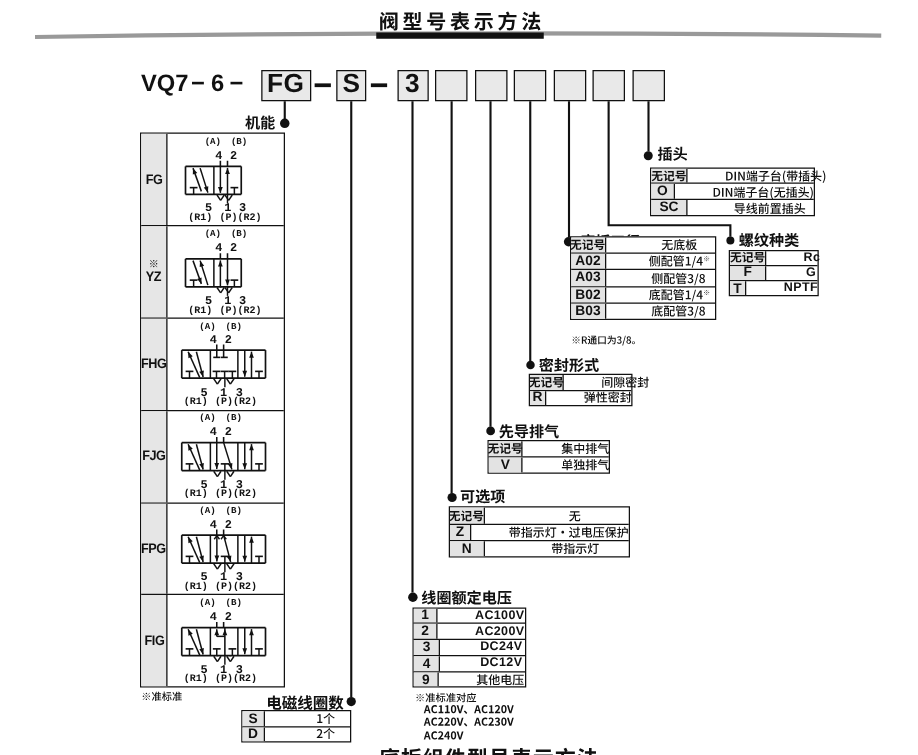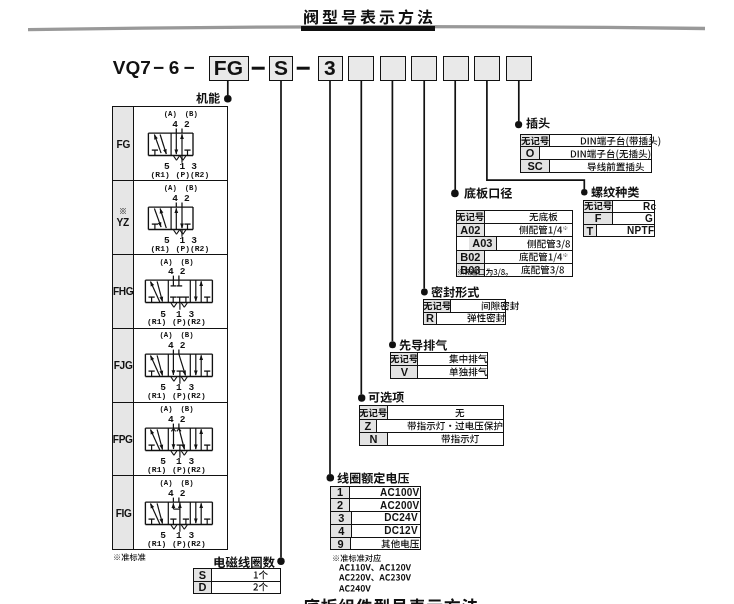--- a/index.html
+++ b/index.html
@@ -655,21 +655,21 @@
             </span>
           </div>
         </div>
       </div>
       <div class="abs glyph" style="left: 463.8px; top: 187.1px;">
         <svg width="48.4" height="12.3" viewBox="0 0 48.4 12.3">
           <path d="M6 8.5C6.4 9.5 6.9 10.8 7 11.6L8.2 11.1C8 10.4 7.5 9.1 7 8.1L6 8.5M3.5 11.6C3.8 11.5 4.2 11.3 6.3 10.7C6.3 10.4 6.3 9.8 6.3 9.4L5 9.8L5 7.5L7.5 7.5C8 9.9 8.8 11.6 10.1 11.6C11.1 11.6 11.5 11.2 11.7 9.4C11.4 9.2 10.9 9 10.6 8.7C10.6 9.8 10.5 10.2 10.2 10.2C9.8 10.2 9.2 9.1 8.9 7.5L11.3 7.5L11.3 6.2L8.7 6.2C8.6 5.7 8.6 5.2 8.6 4.6C9.4 4.5 10.3 4.4 11 4.2L9.9 3.1C8.4 3.4 5.9 3.7 3.6 3.7L3.6 9.7C3.6 10.2 3.3 10.4 3.1 10.5C3.3 10.8 3.5 11.3 3.5 11.6M7.3 6.2L5 6.2L5 4.9C5.7 4.8 6.4 4.8 7.2 4.7C7.2 5.3 7.2 5.8 7.3 6.2M5.6 0.7C5.8 0.9 5.9 1.2 6 1.5L1.3 1.5L1.3 4.9C1.3 6.7 1.2 9.2 0.2 10.9C0.6 11.1 1.2 11.5 1.5 11.8C2.6 9.9 2.8 6.9 2.8 4.9L2.8 2.8L11.6 2.8L11.6 1.5L7.6 1.5C7.4 1.1 7.2 0.6 7 0.3L5.6 0.7M14.1 0.4L14.1 2.6L12.7 2.6L12.7 4L14.1 4C13.7 5.5 13.1 7.2 12.3 8.1C12.6 8.5 12.9 9.1 13 9.5C13.4 8.9 13.8 7.9 14.1 6.8L14.1 11.7L15.5 11.7L15.5 6C15.7 6.5 16 7.1 16.1 7.5L16.9 6.4C16.7 6 15.8 4.6 15.5 4.2L15.5 4L16.8 4L16.8 2.6L15.5 2.6L15.5 0.4L14.1 0.4M18.6 5C18.9 6.5 19.3 7.7 19.9 8.8C19.3 9.6 18.5 10.1 17.6 10.5C18.3 8.8 18.5 6.7 18.6 5M22.6 0.5C21.3 1 19.1 1.2 17.2 1.3L17.2 4.2C17.2 6.1 17.1 9 15.7 11C16 11.1 16.6 11.5 16.9 11.8C17.2 11.4 17.4 11 17.6 10.6C17.9 10.8 18.2 11.4 18.4 11.7C19.3 11.3 20.1 10.7 20.8 10C21.4 10.8 22.1 11.4 23 11.8C23.2 11.4 23.6 10.8 24 10.5C23 10.2 22.3 9.6 21.7 8.9C22.5 7.6 23.1 6 23.3 3.9L22.4 3.7L22.2 3.7L18.6 3.7L18.6 2.5C20.4 2.4 22.2 2.1 23.6 1.6L22.6 0.5M21.8 5C21.5 6 21.2 6.8 20.8 7.6C20.4 6.8 20.1 5.9 19.9 5L21.8 5M25.5 1.6L25.5 11.5L27 11.5L27 10.5L33.4 10.5L33.4 11.5L35 11.5L35 1.6L25.5 1.6M27 9L27 3L33.4 3L33.4 9L27 9M39.2 0.4C38.7 1.2 37.6 2.2 36.6 2.8C36.8 3.1 37.2 3.7 37.3 4C38.5 3.2 39.7 2.1 40.5 0.9L39.2 0.4M41 1L41 2.3L45.1 2.3C43.9 3.6 41.9 4.7 40 5.3C40.3 5.6 40.7 6.1 40.9 6.5C42 6.1 43.2 5.5 44.3 4.8C45.3 5.3 46.5 5.9 47.2 6.4L48 5.2C47.4 4.9 46.4 4.3 45.4 3.9C46.2 3.2 46.9 2.4 47.4 1.5L46.4 0.9L46.1 1L41 1M41 6.6L41 7.9L43.4 7.9L43.4 10.1L40.4 10.1L40.4 11.4L47.9 11.4L47.9 10.1L44.9 10.1L44.9 7.9L47.2 7.9L47.2 6.6L41 6.6M39.5 3C38.8 4.2 37.6 5.4 36.5 6.2C36.7 6.5 37.1 7.3 37.2 7.6C37.5 7.4 37.9 7.1 38.2 6.7L38.2 11.7L39.7 11.7L39.7 5.1C40.1 4.6 40.4 4.1 40.7 3.6L39.5 3" fill="#111"></path>
         </svg>
         <span class="sr">底板口径</span>
       </div>
-      <div class="tbl" style="left: 456px; top: 210px; width: 116.5px; height: 66.9px; justify-content: space-between;">
+      <div class="tbl" style="left: 456px; top: 189px; width: 116.5px; height: 66.9px; justify-content: space-between;">
         <div class="trow">
           <div class="hcell" style="width: 27.8px;">
             <span class="glyph">
               <svg width="28.2" height="9.6" viewBox="0 0 28.2 9.6">
                 <path d="M1 0.9L1 2L4 2C3.9 2.5 3.9 3 3.8 3.6L0.4 3.6L0.4 4.7L3.6 4.7C3.2 6.1 2.4 7.4 0.3 8.2C0.6 8.4 0.9 8.8 1 9.1C3.3 8.2 4.3 6.6 4.7 4.9L4.7 7.4C4.7 8.5 5 8.9 6.2 8.9C6.5 8.9 7.4 8.9 7.6 8.9C8.7 8.9 9 8.4 9.1 6.8C8.8 6.8 8.3 6.6 8 6.4C8 7.6 7.9 7.8 7.5 7.8C7.3 7.8 6.6 7.8 6.4 7.8C6 7.8 5.9 7.7 5.9 7.4L5.9 4.7L9 4.7L9 3.6L5 3.6C5 3 5.1 2.5 5.1 2L8.5 2L8.5 0.9L1 0.9M10.4 1.1C10.9 1.6 11.6 2.3 11.9 2.7L12.7 1.9C12.4 1.5 11.6 0.9 11.1 0.4L10.4 1.1M9.8 3.2L9.8 4.2L11.1 4.2L11.1 7.1C11.1 7.6 10.9 8 10.7 8.2C10.8 8.4 11.1 8.8 11.2 9C11.4 8.8 11.7 8.5 13.3 7.4C13.2 7.1 13.1 6.7 13 6.4L12.2 6.9L12.2 3.2L9.8 3.2M13.3 0.9L13.3 2L16.8 2L16.8 3.9L13.5 3.9L13.5 7.4C13.5 8.6 13.9 9 15.1 9C15.4 9 16.6 9 16.9 9C18.1 9 18.4 8.5 18.5 6.9C18.2 6.8 17.7 6.6 17.5 6.4C17.4 7.7 17.3 7.9 16.8 7.9C16.5 7.9 15.5 7.9 15.3 7.9C14.7 7.9 14.7 7.8 14.7 7.4L14.7 5L16.8 5L16.8 5.4L18 5.4L18 0.9L13.3 0.9M21.6 1.6L25.4 1.6L25.4 2.5L21.6 2.5L21.6 1.6M20.4 0.6L20.4 3.4L26.6 3.4L26.6 0.6L20.4 0.6M19.3 4L19.3 5.1L21.1 5.1C20.9 5.7 20.7 6.3 20.5 6.8L25.3 6.8C25.2 7.5 25 7.8 24.8 8C24.7 8.1 24.6 8.1 24.4 8.1C24.1 8.1 23.4 8.1 22.8 8C23 8.3 23.2 8.7 23.2 9.1C23.8 9.1 24.5 9.1 24.8 9.1C25.2 9 25.6 9 25.8 8.7C26.2 8.4 26.4 7.7 26.6 6.2C26.6 6.1 26.6 5.8 26.6 5.8L22.1 5.8L22.3 5.1L27.7 5.1L27.7 4L19.3 4" fill="#111"></path>
               </svg>
               <span class="sr">无记号</span>
             </span>
           </div>
           <div class="vcell">
@@ -688,21 +688,21 @@
           <div class="vcell">
             <span class="glyph">
               <svg width="49.2" height="9.8" viewBox="0 0 49.2 9.8">
                 <path d="M4.6 7.6C5 8.1 5.5 8.7 5.8 9.2L6.3 8.8C6.1 8.4 5.5 7.7 5.1 7.2L4.6 7.6M2.7 0.9L2.7 7L3.4 7L3.4 1.6L5.4 1.6L5.4 7L6.1 7L6.1 0.9L2.7 0.9M8.1 0.4L8.1 8.3C8.1 8.4 8.1 8.5 8 8.5C7.8 8.5 7.5 8.5 7 8.4C7.1 8.7 7.2 9 7.3 9.2C7.9 9.2 8.3 9.2 8.6 9.1C8.8 8.9 8.9 8.7 8.9 8.3L8.9 0.4L8.1 0.4M6.8 1.3L6.8 7.1L7.5 7.1L7.5 1.3L6.8 1.3M4.1 2.2L4.1 5.6C4.1 6.7 3.9 7.9 2.5 8.7C2.6 8.8 2.8 9.1 2.9 9.3C4.5 8.4 4.7 6.9 4.7 5.6L4.7 2.2L4.1 2.2M1.8 0.4C1.4 1.8 0.9 3.2 0.2 4.2C0.4 4.4 0.6 4.9 0.7 5.1C0.9 4.8 1.1 4.4 1.2 4.1L1.2 9.2L2 9.2L2 2.3C2.2 1.7 2.4 1.2 2.5 0.6L1.8 0.4M14.8 0.8L14.8 1.7L17.7 1.7L17.7 3.8L14.9 3.8L14.9 7.9C14.9 8.9 15.2 9.2 16.1 9.2C16.3 9.2 17.4 9.2 17.6 9.2C18.6 9.2 18.8 8.7 18.9 7.1C18.7 7 18.3 6.9 18.1 6.7C18 8.1 18 8.3 17.6 8.3C17.3 8.3 16.4 8.3 16.2 8.3C15.8 8.3 15.8 8.2 15.8 7.9L15.8 4.6L17.7 4.6L17.7 5.3L18.5 5.3L18.5 0.8L14.8 0.8M11 7L13.5 7L13.5 7.9L11 7.9L11 7M11 6.4L11 5.6C11.1 5.6 11.3 5.8 11.4 5.9C11.9 5.3 12 4.6 12 4L12 3.2L12.5 3.2L12.5 4.9C12.5 5.5 12.6 5.6 13 5.6C13.1 5.6 13.3 5.6 13.4 5.6L13.5 5.6L13.5 6.4L11 6.4M10.1 0.7L10.1 1.5L11.4 1.5L11.4 2.5L10.3 2.5L10.3 9.2L11 9.2L11 8.6L13.5 8.6L13.5 9.1L14.2 9.1L14.2 2.5L13.2 2.5L13.2 1.5L14.4 1.5L14.4 0.7L10.1 0.7M12 2.5L12 1.5L12.5 1.5L12.5 2.5L12 2.5M11 5.5L11 3.2L11.6 3.2L11.6 4C11.6 4.5 11.5 5.1 11 5.5M12.9 3.2L13.5 3.2L13.5 5.1L13.4 5.1C13.4 5.1 13.4 5.1 13.3 5.1C13.2 5.1 13.1 5.1 13 5.1C12.9 5.1 12.9 5.1 12.9 4.9L12.9 3.2M21.1 4.2L21.1 9.3L22.1 9.3L22.1 9L26.5 9L26.5 9.3L27.4 9.3L27.4 6.8L22.1 6.8L22.1 6.3L26.9 6.3L26.9 4.2L21.1 4.2M26.5 8.3L22.1 8.3L22.1 7.5L26.5 7.5L26.5 8.3M23.3 2.4C23.4 2.6 23.5 2.8 23.6 3L20 3L20 4.7L20.9 4.7L20.9 3.7L27.1 3.7L27.1 4.7L28 4.7L28 3L24.5 3C24.4 2.8 24.3 2.5 24.1 2.3L23.3 2.4M22.1 4.9L26 4.9L26 5.6L22.1 5.6L22.1 4.9M20.8 0.3C20.5 1.1 20.1 1.9 19.5 2.5C19.8 2.6 20.1 2.8 20.3 2.9C20.6 2.6 20.9 2.2 21.1 1.7L21.6 1.7C21.9 2.1 22.1 2.5 22.2 2.8L22.9 2.5C22.9 2.3 22.7 2 22.5 1.7L23.9 1.7L23.9 1.1L21.4 1.1C21.5 0.9 21.6 0.7 21.6 0.5L20.8 0.3M24.8 0.3C24.7 1 24.3 1.7 23.9 2.1C24.1 2.2 24.5 2.4 24.6 2.5C24.8 2.3 25 2 25.2 1.7L25.8 1.7C26 2.1 26.3 2.5 26.5 2.8L27.2 2.5C27.1 2.3 26.9 2 26.7 1.7L28.2 1.7L28.2 1.1L25.5 1.1C25.6 0.9 25.7 0.7 25.7 0.5L24.8 0.3M29.6 8.4L33.6 8.4L33.6 7.5L32.3 7.5L32.3 1.4L31.4 1.4C31 1.6 30.5 1.8 29.9 1.9L29.9 2.6L31.2 2.6L31.2 7.5L29.6 7.5L29.6 8.4M34.4 10.2L35.1 10.2L37.8 0.8L37 0.8L34.4 10.2M41.2 8.4L42.3 8.4L42.3 6.5L43.2 6.5L43.2 5.7L42.3 5.7L42.3 1.4L41 1.4L38.2 5.8L38.2 6.5L41.2 6.5L41.2 8.4M41.2 5.7L39.3 5.7L40.7 3.6C40.9 3.2 41.1 2.8 41.2 2.5L41.3 2.5C41.3 2.9 41.2 3.5 41.2 3.8L41.2 5.7M46.4 1.8C46.6 1.8 46.8 1.6 46.8 1.4C46.8 1.2 46.6 1 46.4 1C46.1 1 45.9 1.2 45.9 1.4C45.9 1.6 46.1 1.8 46.4 1.8M46.4 2.9L44.4 1L44.3 1.1L46.2 3L44.3 5L44.4 5.1L46.4 3.2L48.3 5.1L48.4 5L46.5 3L48.4 1.1L48.3 1L46.4 2.9M45.1 3C45.1 2.8 44.9 2.6 44.7 2.6C44.5 2.6 44.3 2.8 44.3 3C44.3 3.3 44.5 3.5 44.7 3.5C44.9 3.5 45.1 3.3 45.1 3M47.6 3C47.6 3.3 47.8 3.5 48 3.5C48.2 3.5 48.4 3.3 48.4 3C48.4 2.8 48.2 2.6 48 2.6C47.8 2.6 47.6 2.8 47.6 3M46.4 4.3C46.1 4.3 45.9 4.5 45.9 4.7C45.9 4.9 46.1 5.1 46.4 5.1C46.6 5.1 46.8 4.9 46.8 4.7C46.8 4.5 46.6 4.3 46.4 4.3" fill="#111"></path>
               </svg>
               <span class="sr">侧配管1/4※</span>
             </span>
           </div>
         </div>
         <div class="trow">
-          <div class="hcell" style="width: 27.8px; margin-left: 12px;">
+          <div class="hcell" style="width: 27.8px;">
             <span class="hcode">A03</span>
           </div>
           <div class="vcell">
             <span class="glyph">
               <svg width="43.5" height="9.8" viewBox="0 0 43.5 9.8">
                 <path d="M4.6 7.6C5 8.1 5.5 8.7 5.8 9.2L6.3 8.8C6.1 8.4 5.5 7.7 5.1 7.2L4.6 7.6M2.7 0.9L2.7 7L3.4 7L3.4 1.6L5.4 1.6L5.4 7L6.1 7L6.1 0.9L2.7 0.9M8.1 0.4L8.1 8.3C8.1 8.4 8.1 8.5 8 8.5C7.8 8.5 7.5 8.5 7 8.4C7.1 8.7 7.2 9 7.3 9.2C7.9 9.2 8.3 9.2 8.6 9.1C8.8 8.9 8.9 8.7 8.9 8.3L8.9 0.4L8.1 0.4M6.8 1.3L6.8 7.1L7.5 7.1L7.5 1.3L6.8 1.3M4.1 2.2L4.1 5.6C4.1 6.7 3.9 7.9 2.5 8.7C2.6 8.8 2.8 9.1 2.9 9.3C4.5 8.4 4.7 6.9 4.7 5.6L4.7 2.2L4.1 2.2M1.8 0.4C1.4 1.8 0.9 3.2 0.2 4.2C0.4 4.4 0.6 4.9 0.7 5.1C0.9 4.8 1.1 4.4 1.2 4.1L1.2 9.2L2 9.2L2 2.3C2.2 1.7 2.4 1.2 2.5 0.6L1.8 0.4M14.8 0.8L14.8 1.7L17.7 1.7L17.7 3.8L14.9 3.8L14.9 7.9C14.9 8.9 15.2 9.2 16.1 9.2C16.3 9.2 17.4 9.2 17.6 9.2C18.6 9.2 18.8 8.7 18.9 7.1C18.7 7 18.3 6.9 18.1 6.7C18 8.1 18 8.3 17.6 8.3C17.3 8.3 16.4 8.3 16.2 8.3C15.8 8.3 15.8 8.2 15.8 7.9L15.8 4.6L17.7 4.6L17.7 5.3L18.5 5.3L18.5 0.8L14.8 0.8M11 7L13.5 7L13.5 7.9L11 7.9L11 7M11 6.4L11 5.6C11.1 5.6 11.3 5.8 11.4 5.9C11.9 5.3 12 4.6 12 4L12 3.2L12.5 3.2L12.5 4.9C12.5 5.5 12.6 5.6 13 5.6C13.1 5.6 13.3 5.6 13.4 5.6L13.5 5.6L13.5 6.4L11 6.4M10.1 0.7L10.1 1.5L11.4 1.5L11.4 2.5L10.3 2.5L10.3 9.2L11 9.2L11 8.6L13.5 8.6L13.5 9.1L14.2 9.1L14.2 2.5L13.2 2.5L13.2 1.5L14.4 1.5L14.4 0.7L10.1 0.7M12 2.5L12 1.5L12.5 1.5L12.5 2.5L12 2.5M11 5.5L11 3.2L11.6 3.2L11.6 4C11.6 4.5 11.5 5.1 11 5.5M12.9 3.2L13.5 3.2L13.5 5.1L13.4 5.1C13.4 5.1 13.4 5.1 13.3 5.1C13.2 5.1 13.1 5.1 13 5.1C12.9 5.1 12.9 5.1 12.9 4.9L12.9 3.2M21.1 4.2L21.1 9.3L22.1 9.3L22.1 9L26.5 9L26.5 9.3L27.4 9.3L27.4 6.8L22.1 6.8L22.1 6.3L26.9 6.3L26.9 4.2L21.1 4.2M26.5 8.3L22.1 8.3L22.1 7.5L26.5 7.5L26.5 8.3M23.3 2.4C23.4 2.6 23.5 2.8 23.6 3L20 3L20 4.7L20.9 4.7L20.9 3.7L27.1 3.7L27.1 4.7L28 4.7L28 3L24.5 3C24.4 2.8 24.3 2.5 24.1 2.3L23.3 2.4M22.1 4.9L26 4.9L26 5.6L22.1 5.6L22.1 4.9M20.8 0.3C20.5 1.1 20.1 1.9 19.5 2.5C19.8 2.6 20.1 2.8 20.3 2.9C20.6 2.6 20.9 2.2 21.1 1.7L21.6 1.7C21.9 2.1 22.1 2.5 22.2 2.8L22.9 2.5C22.9 2.3 22.7 2 22.5 1.7L23.9 1.7L23.9 1.1L21.4 1.1C21.5 0.9 21.6 0.7 21.6 0.5L20.8 0.3M24.8 0.3C24.7 1 24.3 1.7 23.9 2.1C24.1 2.2 24.5 2.4 24.6 2.5C24.8 2.3 25 2 25.2 1.7L25.8 1.7C26 2.1 26.3 2.5 26.5 2.8L27.2 2.5C27.1 2.3 26.9 2 26.7 1.7L28.2 1.7L28.2 1.1L25.5 1.1C25.6 0.9 25.7 0.7 25.7 0.5L24.8 0.3M31.4 8.6C32.6 8.6 33.7 7.8 33.7 6.5C33.7 5.6 33.1 5 32.3 4.8L32.3 4.7C33 4.5 33.5 3.9 33.5 3.1C33.5 1.9 32.6 1.3 31.3 1.3C30.5 1.3 29.9 1.6 29.3 2.1L29.9 2.8C30.3 2.4 30.7 2.2 31.3 2.2C32 2.2 32.4 2.5 32.4 3.2C32.4 3.9 31.9 4.4 30.5 4.4L30.5 5.2C32.1 5.2 32.6 5.7 32.6 6.5C32.6 7.2 32 7.7 31.2 7.7C30.5 7.7 30 7.3 29.6 6.9L29 7.6C29.5 8.1 30.2 8.6 31.4 8.6M34.4 10.2L35.1 10.2L37.8 0.8L37 0.8L34.4 10.2M40.7 8.6C42.1 8.6 43 7.8 43 6.7C43 5.8 42.5 5.2 41.8 4.9L41.8 4.8C42.3 4.5 42.8 3.9 42.8 3.1C42.8 2 42 1.3 40.8 1.3C39.6 1.3 38.8 2 38.8 3.1C38.8 3.8 39.2 4.4 39.7 4.7L39.7 4.8C39 5.1 38.4 5.8 38.4 6.7C38.4 7.8 39.4 8.6 40.7 8.6M41.2 4.5C40.4 4.2 39.7 3.9 39.7 3.1C39.7 2.5 40.2 2.1 40.7 2.1C41.4 2.1 41.8 2.6 41.8 3.2C41.8 3.7 41.6 4.1 41.2 4.5M40.8 7.8C40 7.8 39.4 7.3 39.4 6.6C39.4 6 39.7 5.4 40.2 5.1C41.2 5.5 42 5.8 42 6.7C42 7.4 41.5 7.8 40.8 7.8" fill="#111"></path>
               </svg>
               <span class="sr">侧配管3/8</span>
             </span>
           </div>

